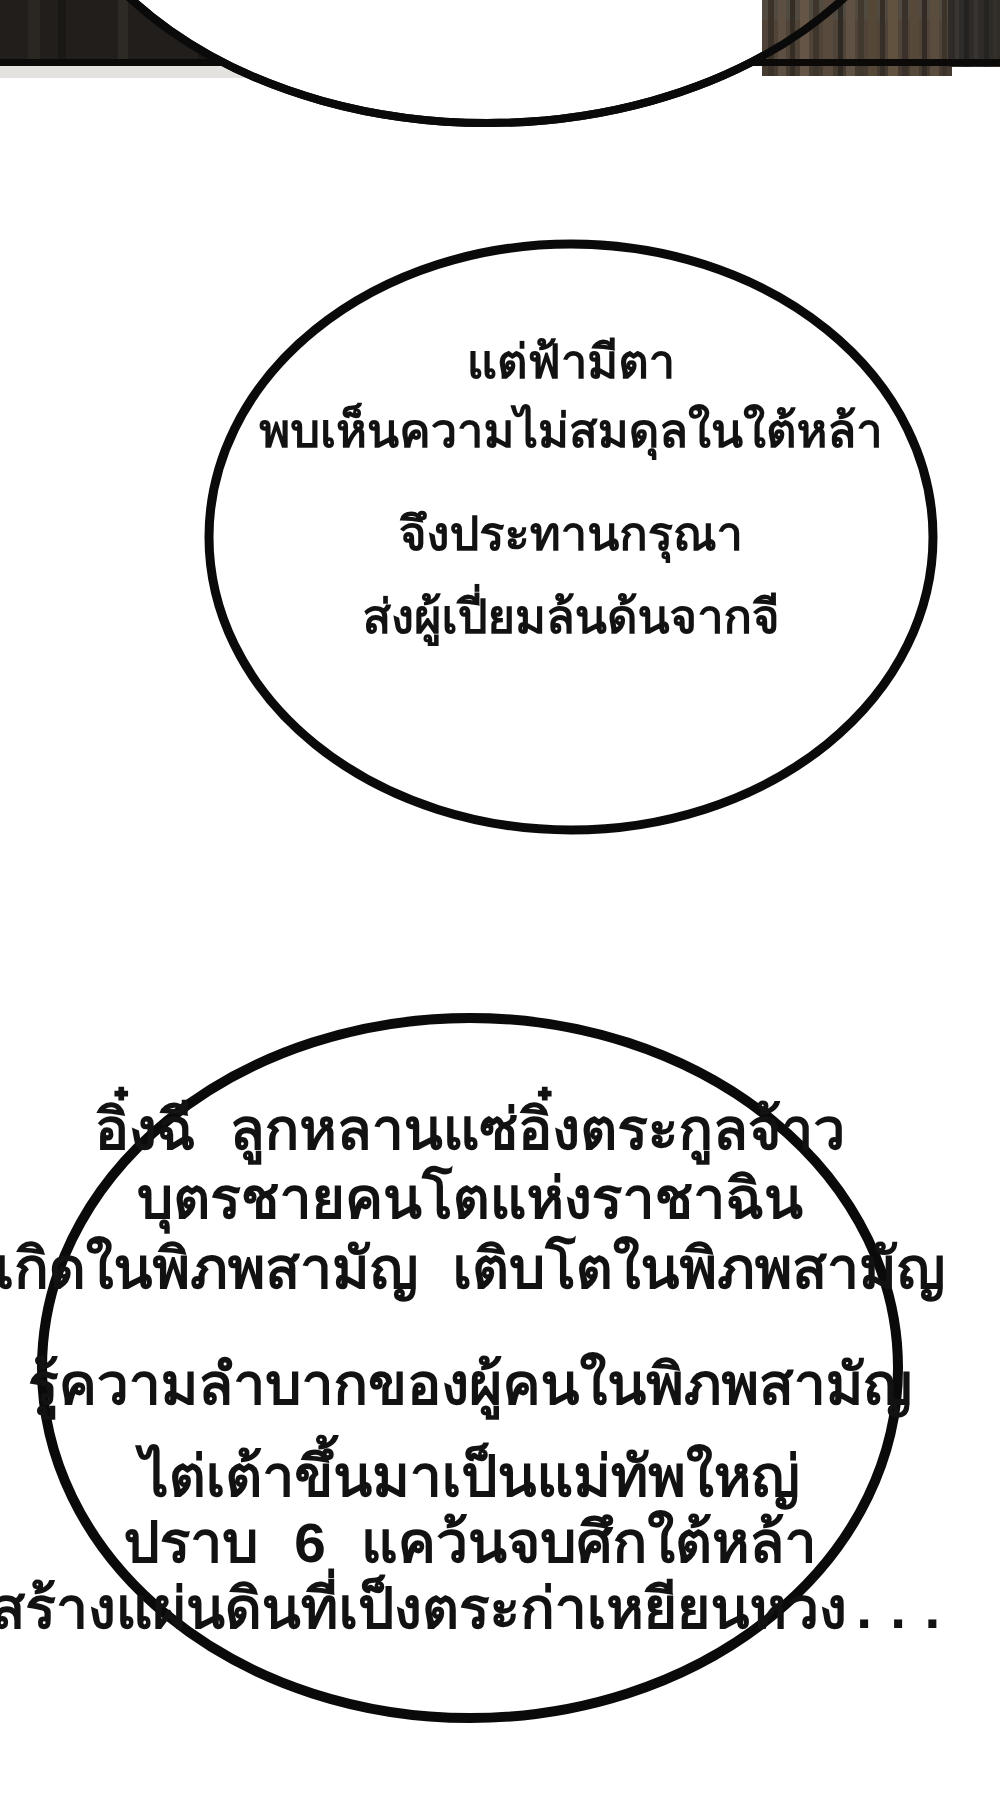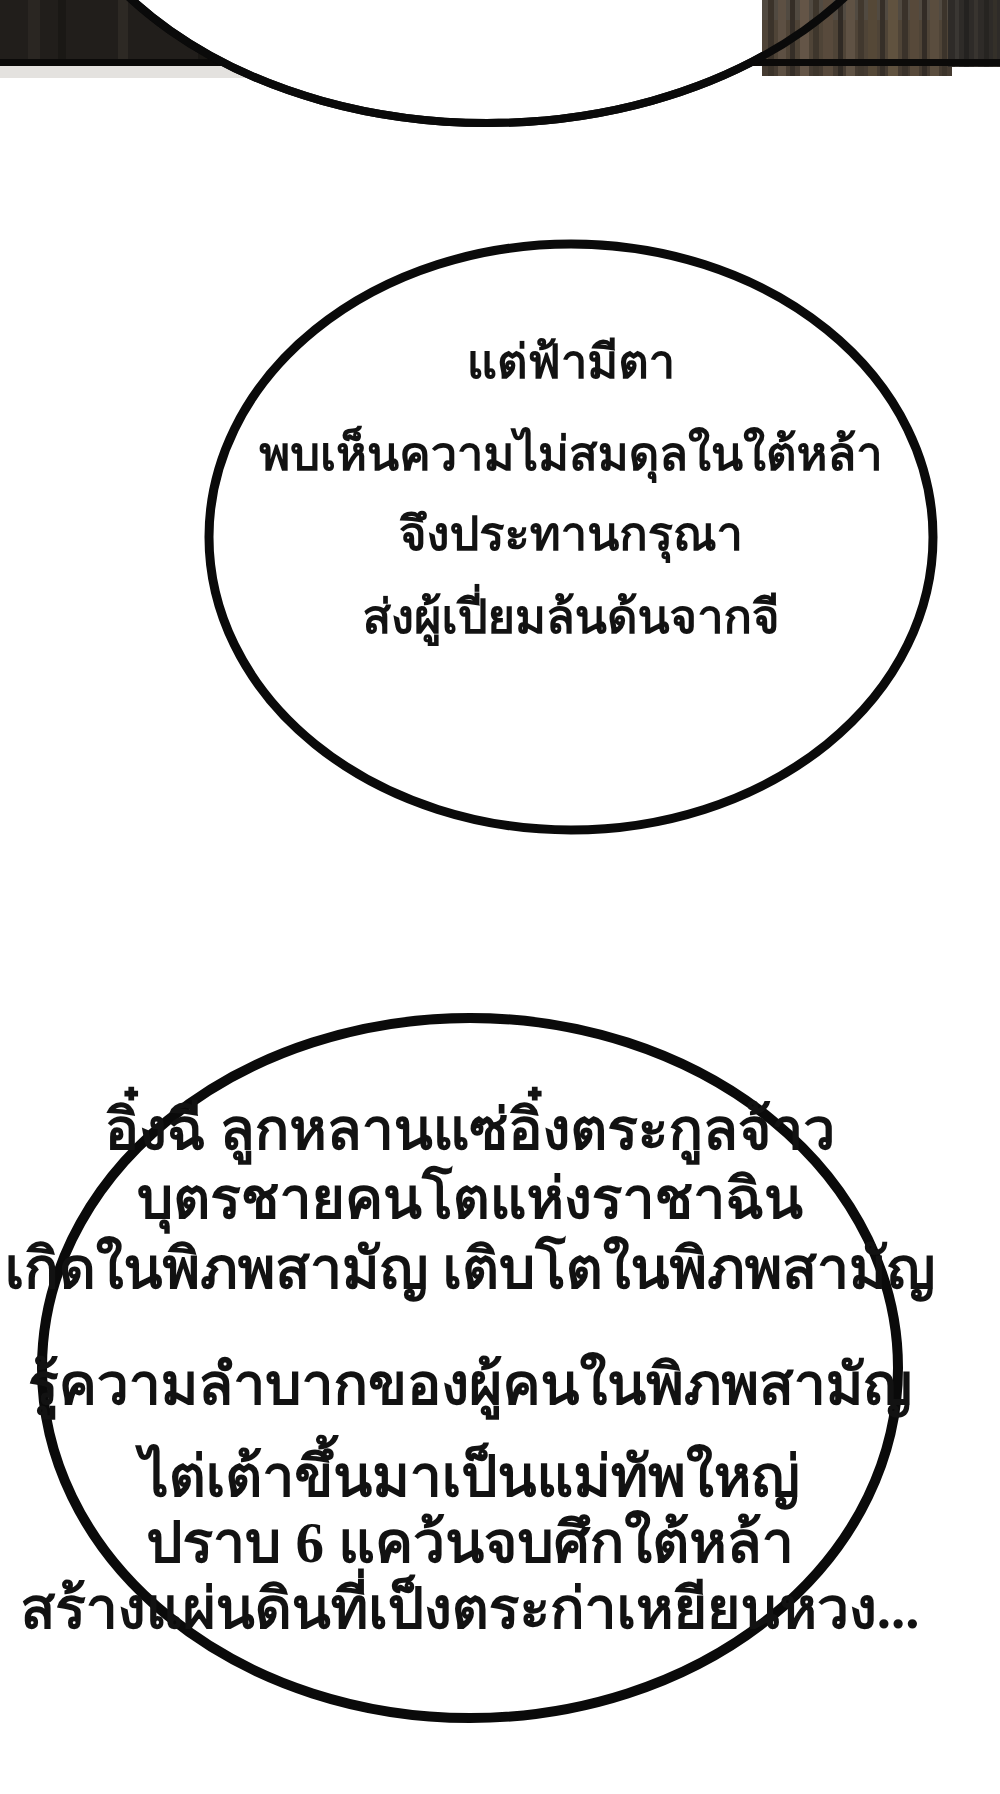--- a/index.html
+++ b/index.html
@@ -1,21 +1,21 @@
 <!DOCTYPE html>
 <html lang="th"><head>
 <meta charset="utf-8">
 <style>
   html,body{margin:0;padding:0;background:#ffffff;}
   .page{
     position:relative;
     width:1000px;height:1794px;
     background:#ffffff;
     overflow:hidden;
-    font-family:Liberation Serif, serif;
+    font-family:Liberation Mono, monospace;
   }
   .art{position:absolute;left:0;top:0;width:1000px;height:1794px;}
   .bubble-line{
     position:absolute;
     display:flex;align-items:center;justify-content:center;
     height:86px;
     color:#121212;
     font-weight:600;
     white-space:nowrap;
     letter-spacing:0;
@@ -79,21 +79,21 @@
     </g>
 
     <ellipse cx="487" cy="-193" rx="448" ry="316" fill="none" stroke="#0a0a0a" stroke-width="8"></ellipse>
 
     <ellipse cx="571" cy="537" rx="362" ry="293" fill="#ffffff" stroke="#0a0a0a" stroke-width="9"></ellipse>
 
     <ellipse cx="470" cy="1368" rx="428" ry="350" fill="#ffffff" stroke="#0a0a0a" stroke-width="10"></ellipse>
   </svg>
 
   <div class="bubble-line mid-line" style="top:361px">แต่ฟ้ามีตา</div>
-  <div class="bubble-line mid-line" style="top:453px">พบเห็นความไม่สมดุลในใต้หล้า</div>
+  <div class="bubble-line mid-line" style="top:430px">พบเห็นความไม่สมดุลในใต้หล้า</div>
   <div class="bubble-line mid-line" style="top:533px">จึงประทานกรุณา</div>
   <div class="bubble-line mid-line" style="top:616px">ส่งผู้เปี่ยมล้นด้นจากจี</div>
 
   <div class="bubble-line bot-line" style="top:1129px">อิ๋งฉี ลูกหลานแซ่อิ๋งตระกูลจ้าว</div>
   <div class="bubble-line bot-line" style="top:1198px">บุตรชายคนโตแห่งราชาฉิน</div>
   <div class="bubble-line bot-line" style="top:1268px">เกิดในพิภพสามัญ เติบโตในพิภพสามัญ</div>
   <div class="bubble-line bot-line" style="top:1384px">รู้ความลำบากของผู้คนในพิภพสามัญ</div>
   <div class="bubble-line bot-line" style="top:1476px">ไต่เต้าขึ้นมาเป็นแม่ทัพใหญ่</div>
   <div class="bubble-line bot-line" style="top:1542px">ปราบ 6 แคว้นจบศึกใต้หล้า</div>
   <div class="bubble-line bot-line" style="top:1608px">สร้างแผ่นดินที่เป็งตระก่าเหยียนหวง...</div>

